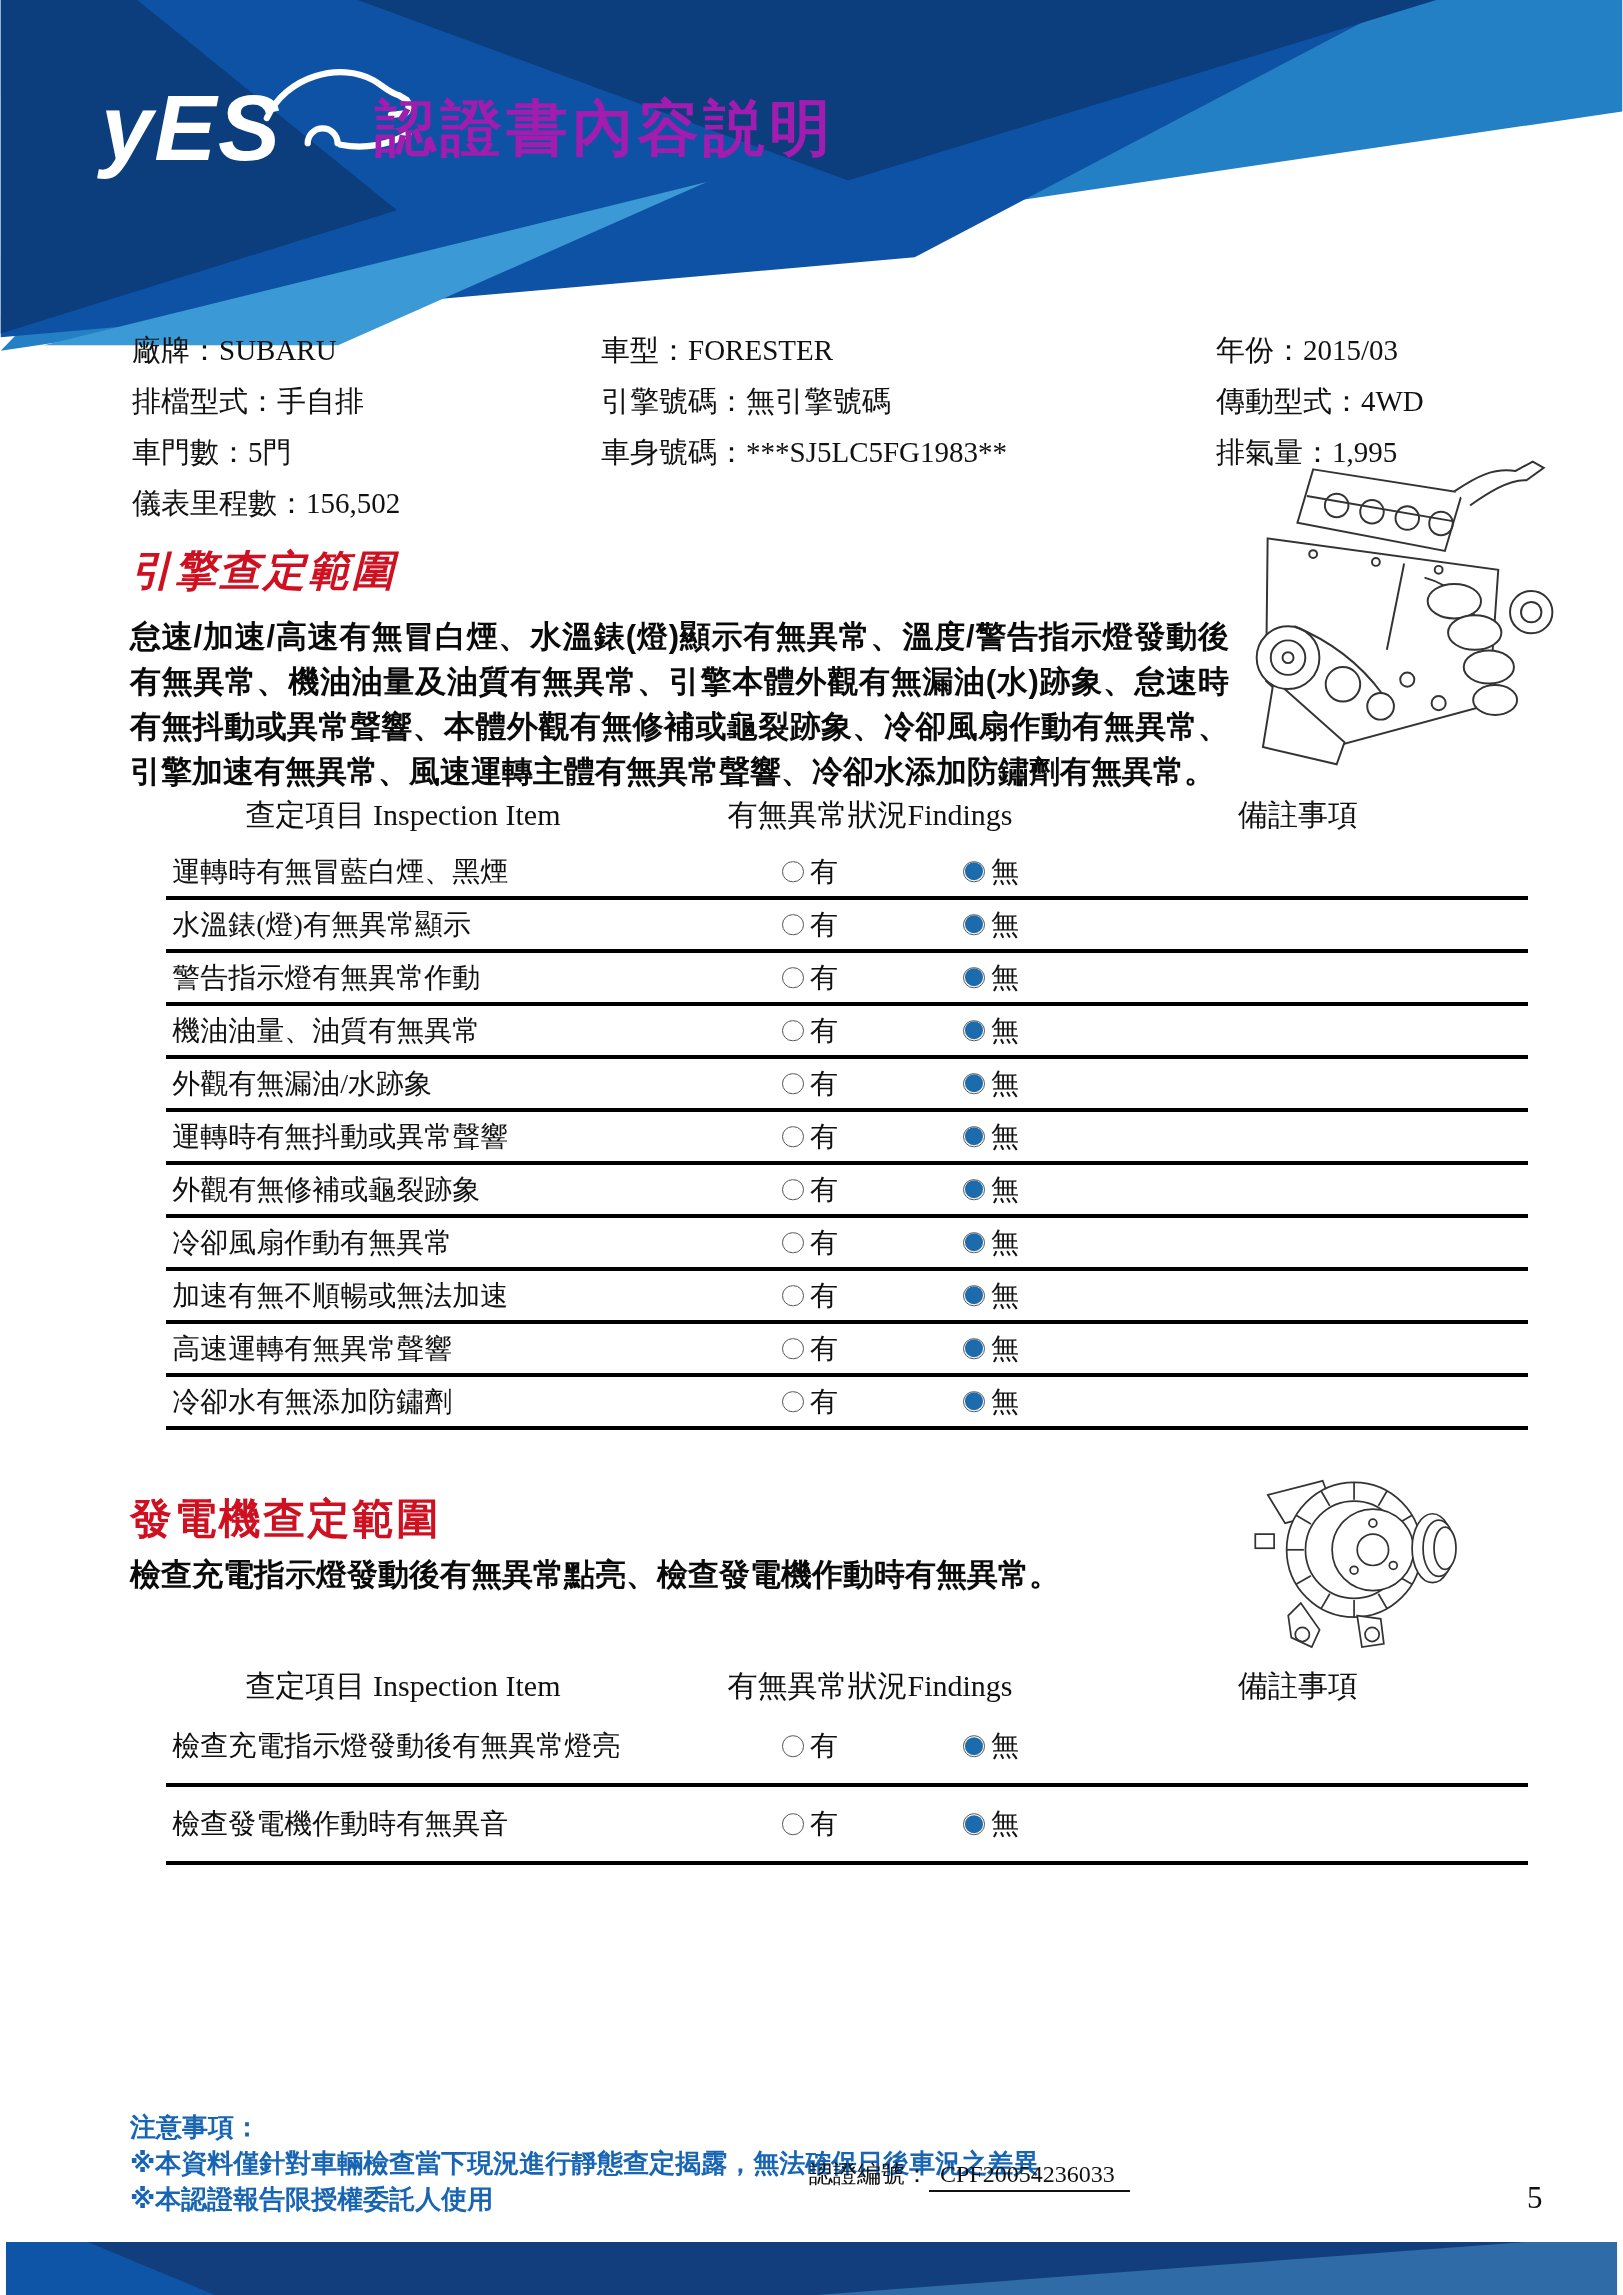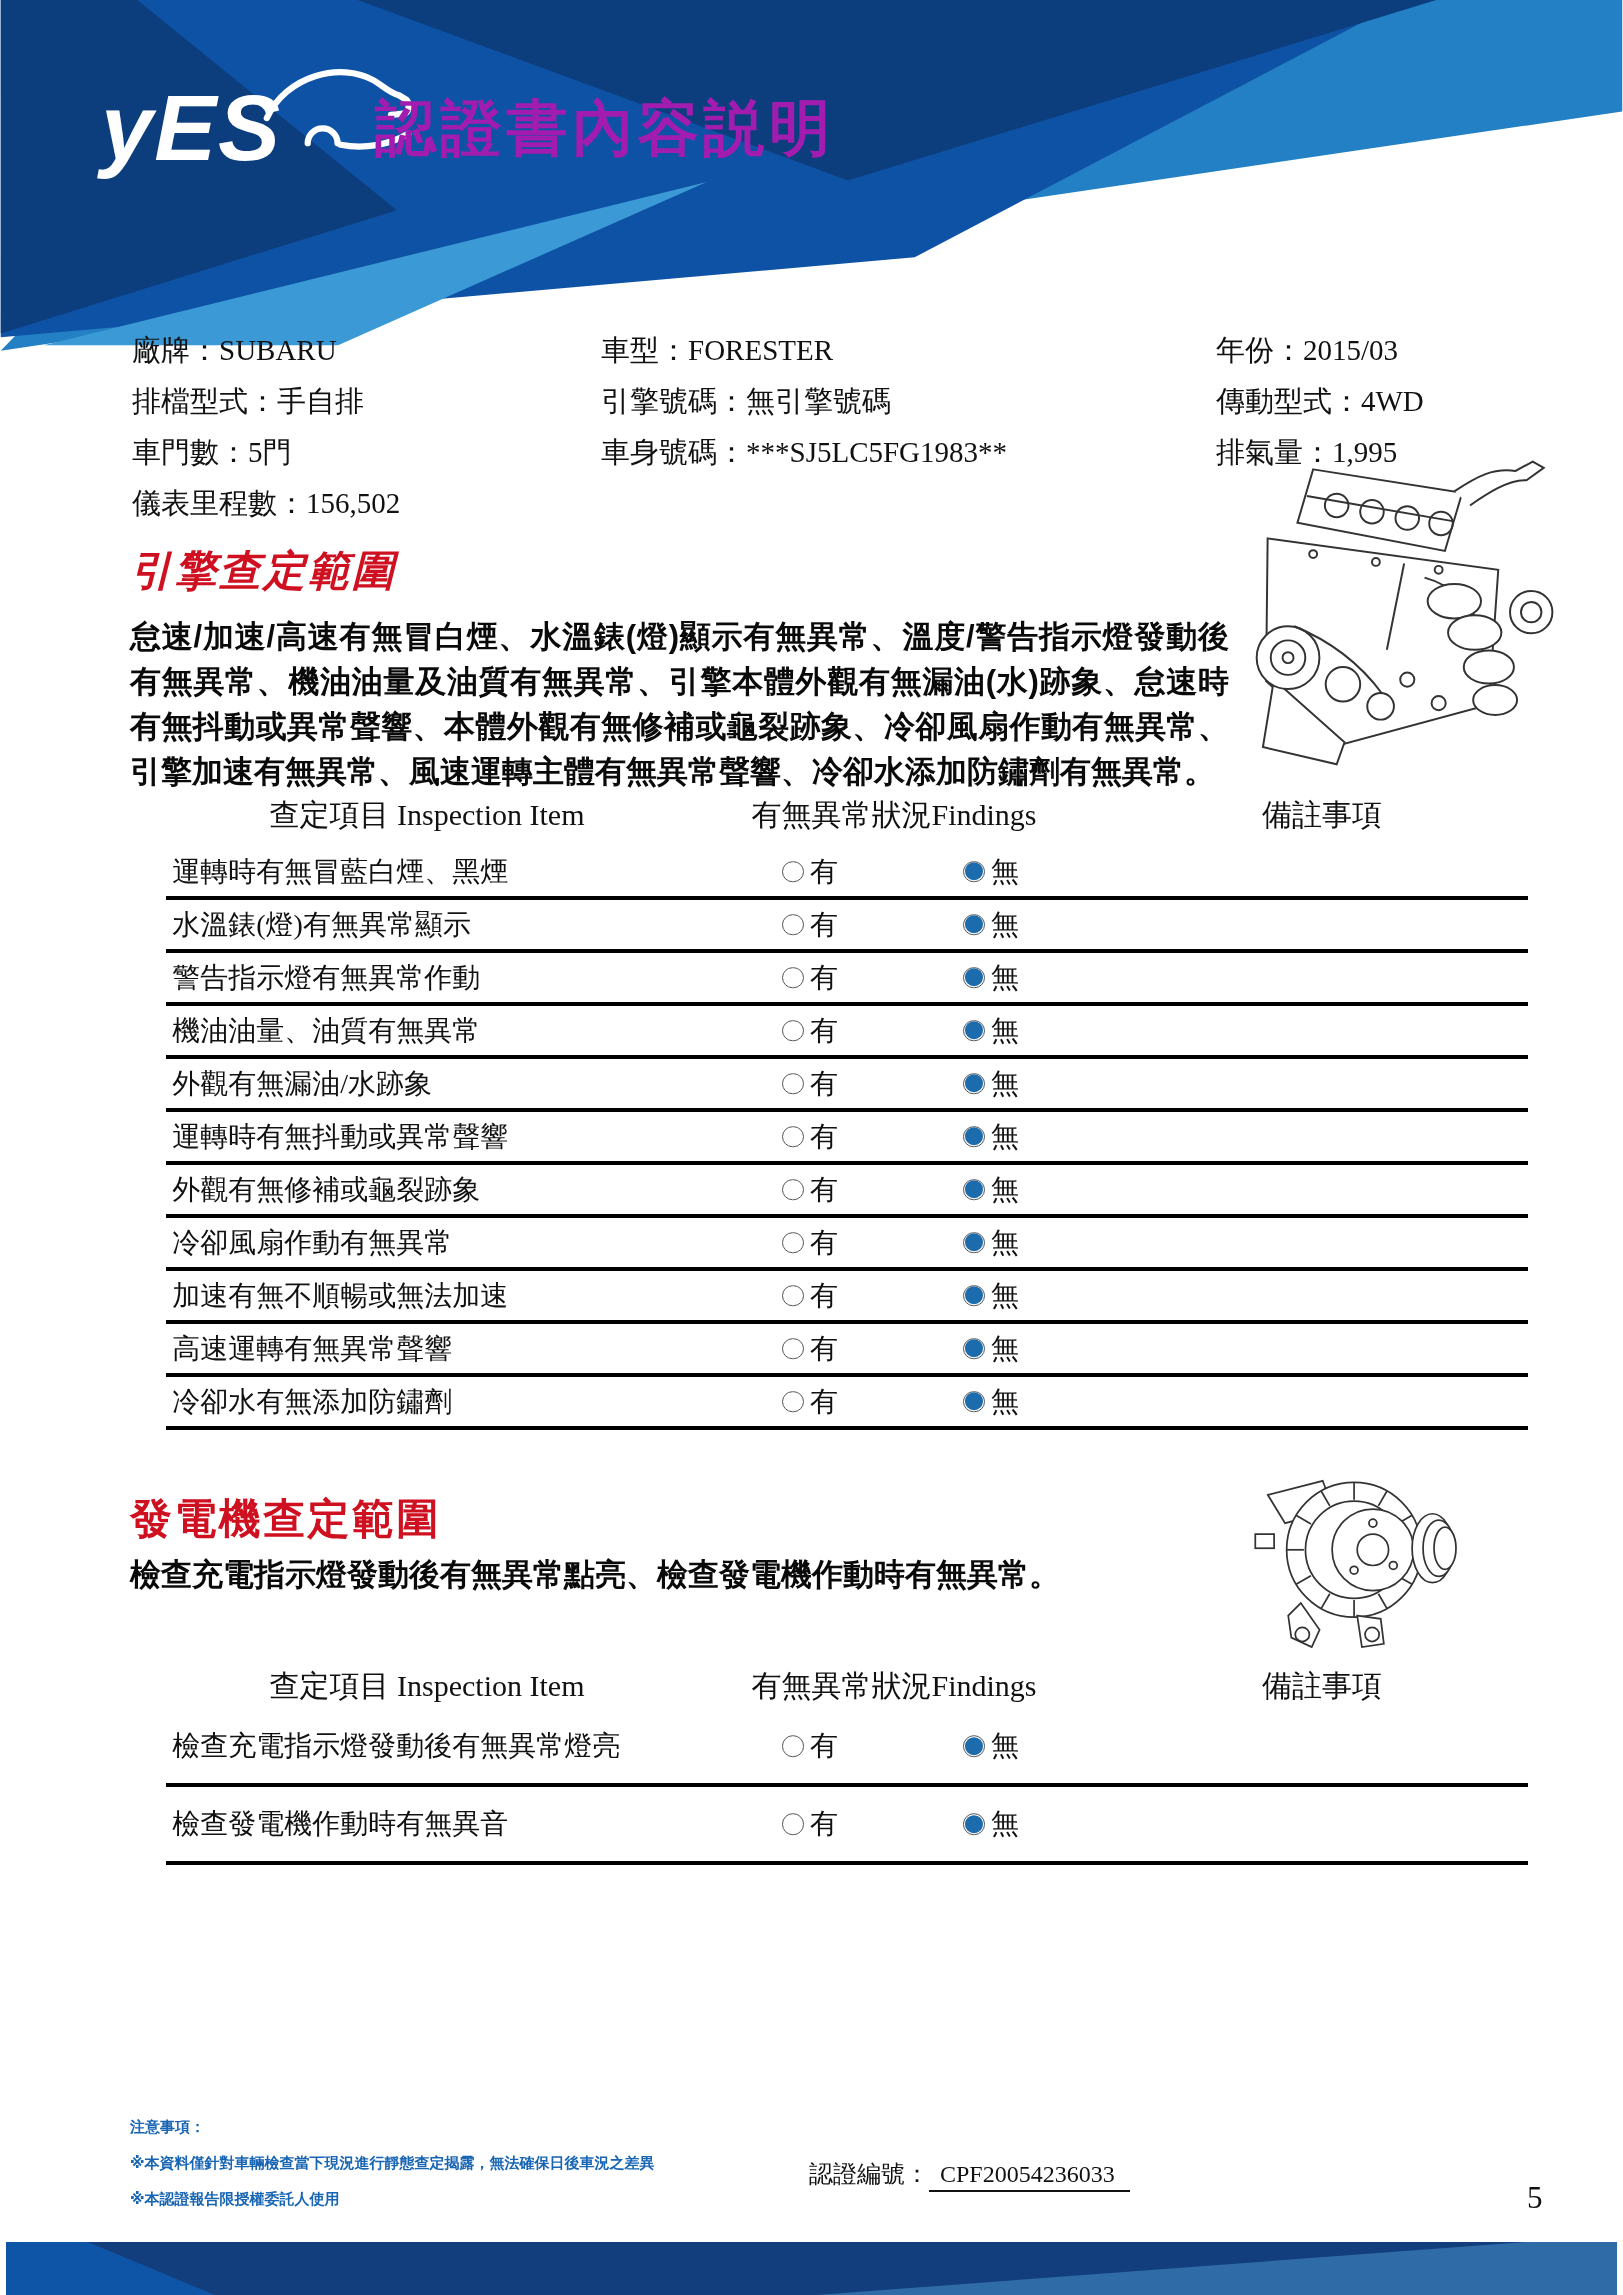--- a/index.html
+++ b/index.html
@@ -38,21 +38,21 @@
   
   .sec-heading{position:absolute;left:130px;color:var(--accent-red);
     font-family:"Liberation Sans","DejaVu Sans",sans-serif;
     font-weight:800;font-size:42px;letter-spacing:2.4px;}
   .sec-desc{position:absolute;left:130px;width:1099px;color:#0a0a0a;
     font-family:Liberation Sans, sans-serif;
     font-weight:700;font-size:31px;line-height:45px;text-align:justify;}
 
   
   .tbl-header{position:absolute;left:126px;width:1402px;height:39px;font-size:30px;}
-  .tbl-header span{position:absolute;transform:translateX(-50%);white-space:nowrap;margin-left:24px;}
+  .tbl-header span{position:absolute;transform:translateX(-50%);white-space:nowrap;}
   .tbl{position:absolute;left:126px;width:1402px;}
   .trow{position:relative;height:49px;border-bottom:4.7px solid #000;margin-left:40px;}
   .tbl.tall .trow{height:74px;}
   .trow .item{position:absolute;left:6.3px;top:50%;transform:translateY(-50%);
     font-size:28px;white-space:nowrap;}
   .rgroup{position:absolute;top:0;height:100%;}
   .rgroup.yes{left:616px;}
   .rgroup.no{left:797px;}
   .radio{position:absolute;left:0;top:50%;transform:translateY(-50%);
     width:19.6px;height:19.6px;border:1.6px solid #555;border-radius:50%;background:#fff;}
@@ -60,21 +60,21 @@
     border-radius:50%;background:var(--radio-blue);}
   .rlabel{position:absolute;left:28px;top:50%;transform:translateY(-50%);font-size:28px;}
 
   
   .illus{position:absolute;}
   .illus svg{display:block;}
 
   
   .notes{position:absolute;left:130px;top:2109px;color:var(--note-blue);
     font-family:"Liberation Sans","DejaVu Sans",sans-serif;
-    font-weight:700;font-size:15px;line-height:36px;}
+    font-weight:700;font-size:26px;line-height:36px;}
   .cert{position:absolute;left:809px;top:2158px;font-size:24px;white-space:nowrap;}
   .cert .num{display:inline-block;border-bottom:2.4px solid #111;padding:0 15.7px 1.6px 11px;}
   .page-num{position:absolute;left:1527px;top:2180px;font-size:31px;}
   .footer-band{position:absolute;left:0;top:2242px;width:1623px;height:53px;}
 </style>
 </head>
 <body>
 
 <div class="banner">
   <svg width="1623" height="353" viewBox="0 0 2067 450">

